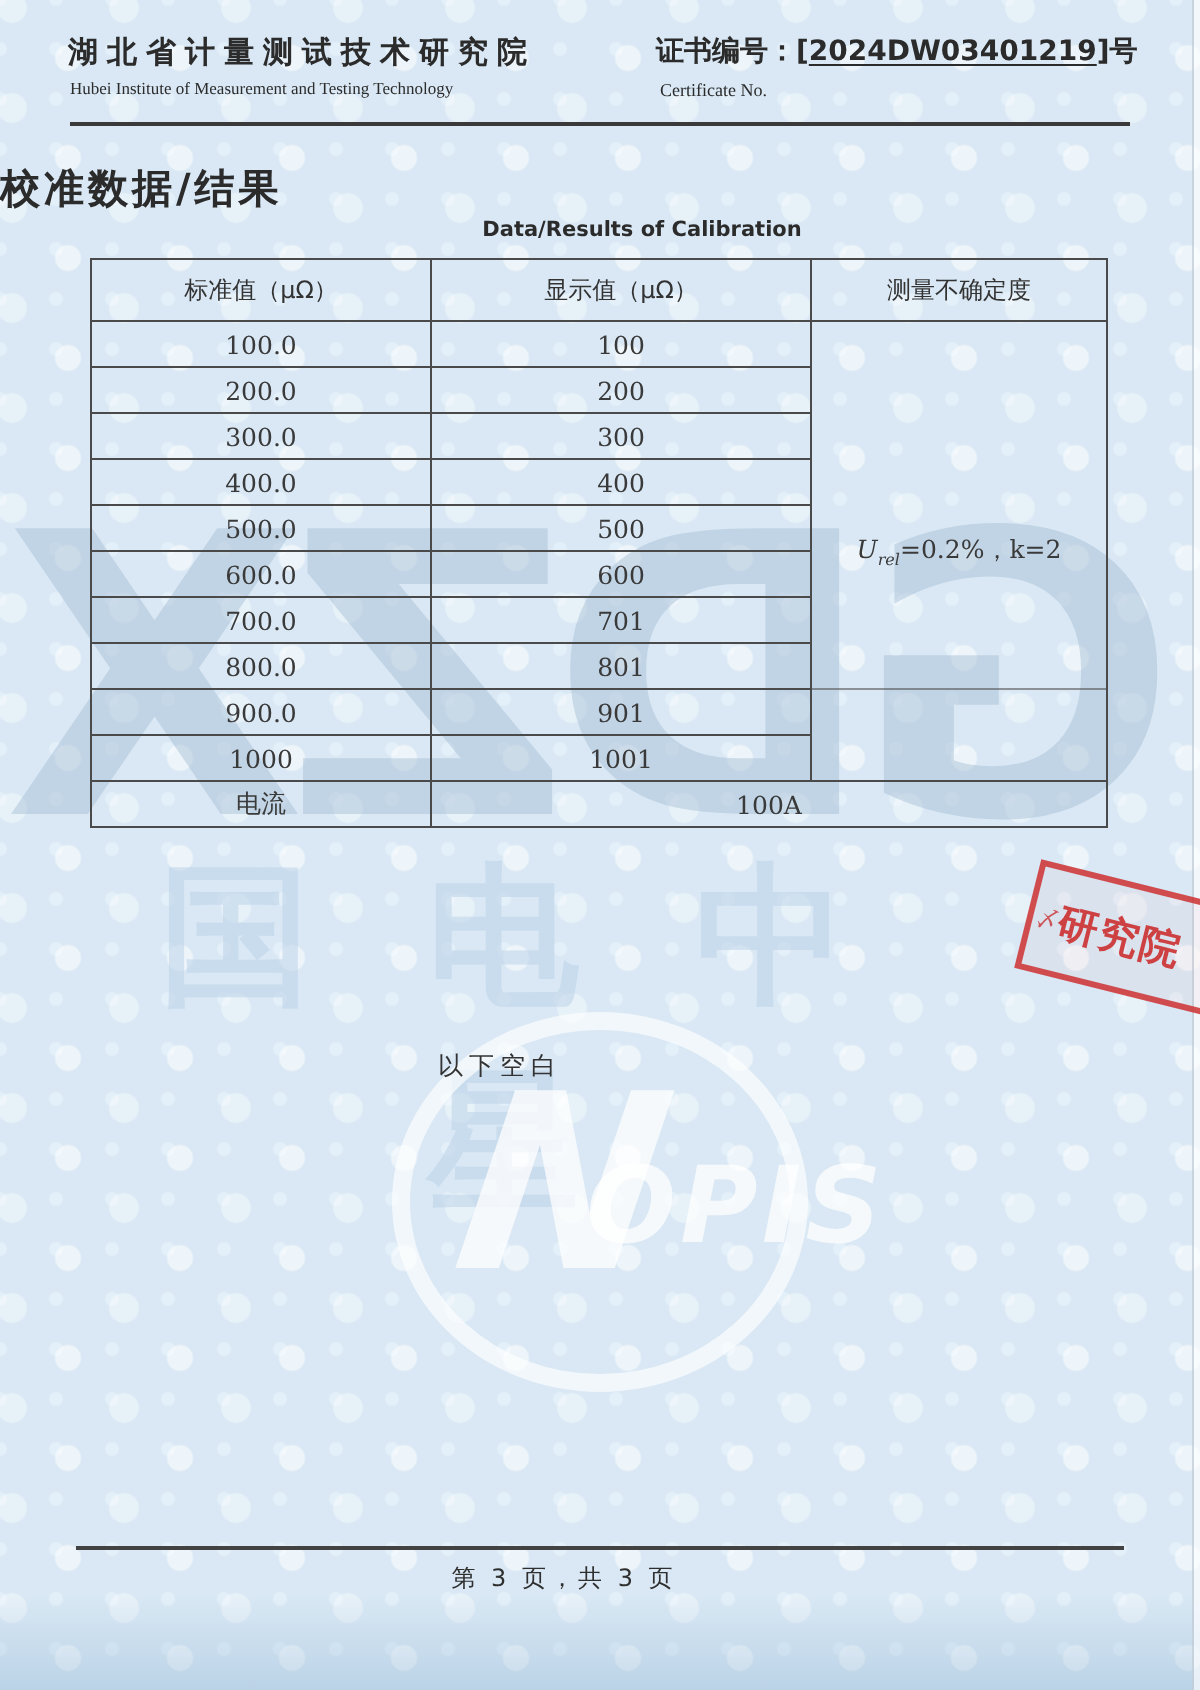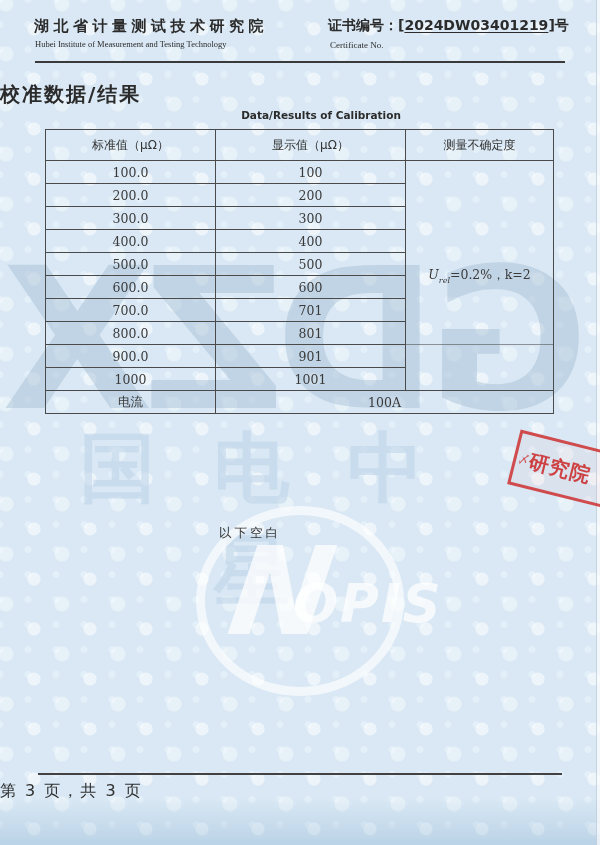--- a/index.html
+++ b/index.html
@@ -81,22 +81,22 @@
 
   
   .stamp { position:absolute; left:512px; top:444px; width:126px; height:56px;
     border:3px solid rgba(204,48,48,0.85); transform:rotate(14deg);
     display:flex; align-items:center; z-index:3; background:rgba(255,120,120,0.05); }
   .stamp .stamp-frag { font-size:11px; color:rgba(204,48,48,0.8); padding-left:2px; }
   .stamp .stamp-text { font-size:20px; font-weight:700; color:rgba(204,48,48,0.9); letter-spacing:1px; }
 
   
   .footer-line { position:absolute; left:38px; top:773px; width:524px; height:2px; background:#424242; }
-  .footer-text { position:absolute; left:0; top:781px; width:564px; text-align:left;
-    font-size:16px; letter-spacing:2px; color:#2f2f2f; }
+  .footer-text { position:absolute; left:0; top:781px; width:564px; text-align:center;
+    font-size:12px; letter-spacing:2px; color:#2f2f2f; }
 </style>
 </head>
 <body>
 
 <div class="page">
 
   <div class="wm-letters">GDZX</div>
   <div class="wm-chars">国电中星</div>
   <div class="wm-logo">
     <span class="logo-n">N</span>

